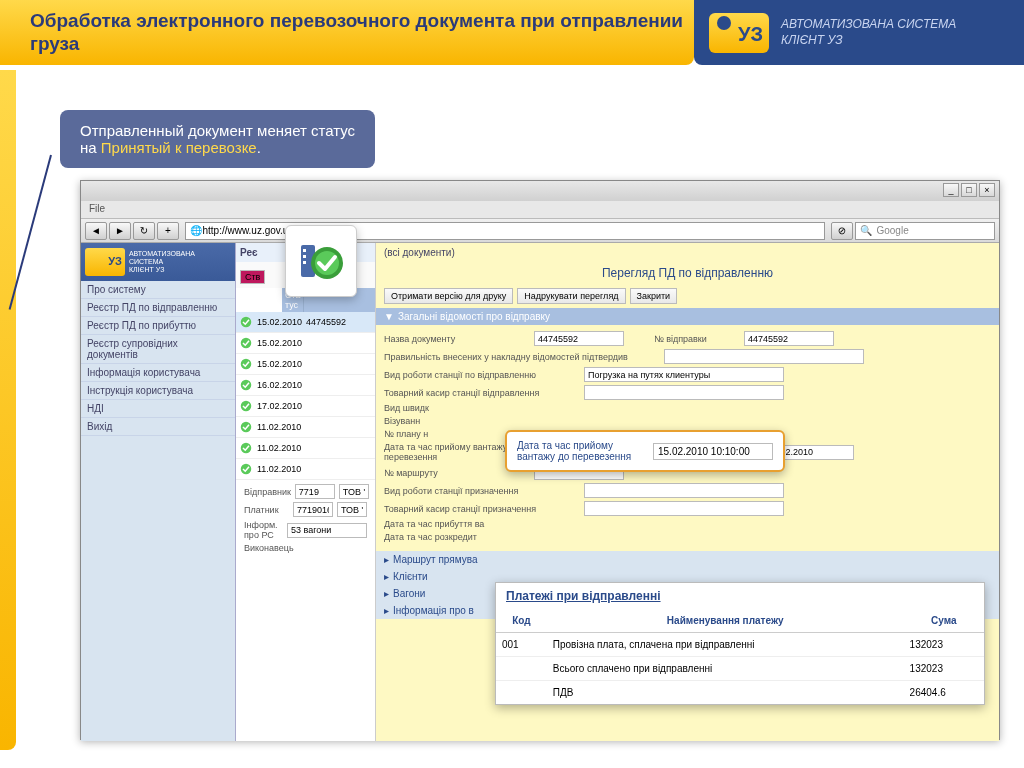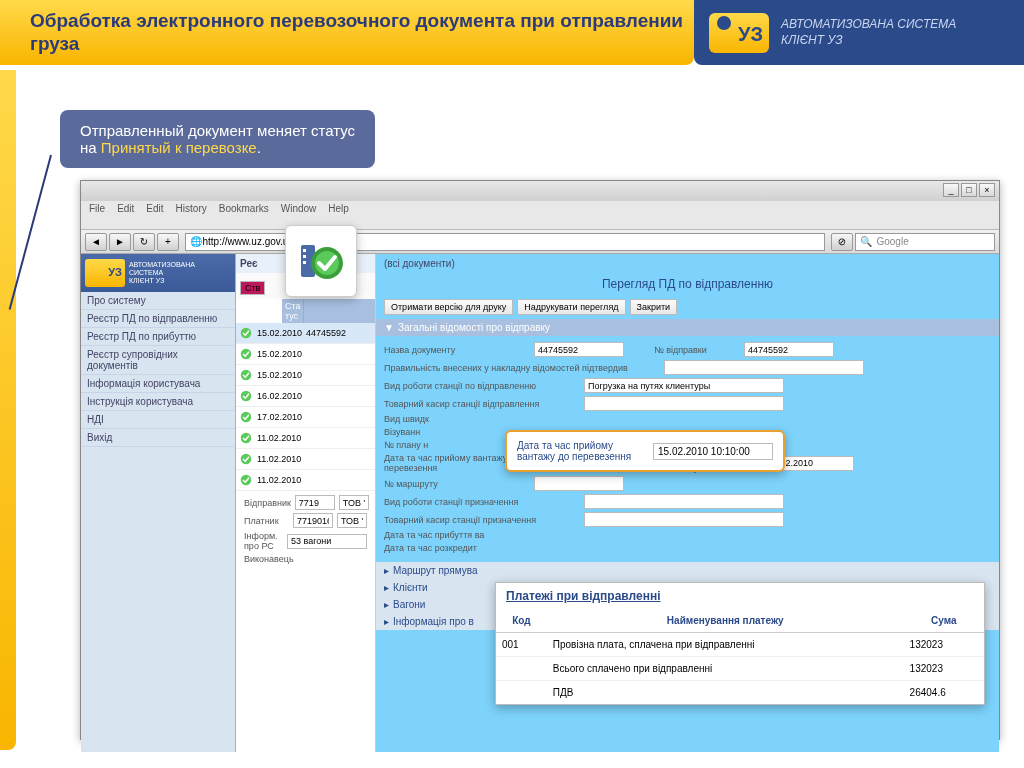--- a/index.html
+++ b/index.html
@@ -17,21 +17,21 @@
 
 
 .callout { position: absolute; top: 110px; left: 60px; background: #5a6a9a; color: #fff; padding: 12px 20px; border-radius: 8px; font-size: 15px; }
 .callout .highlight { color: #ffd94a; }
 .callout-line { position: absolute; top: 155px; left: 50px; width: 2px; height: 160px; background: #2a3a7a; transform: rotate(15deg); transform-origin: top; z-index: 50; }
 
 
 .browser { position: absolute; top: 180px; left: 80px; width: 920px; height: 560px; background: #fff; border: 1px solid #888; box-shadow: 0 2px 8px rgba(0,0,0,0.3); }
 .browser-titlebar { height: 20px; background: linear-gradient(to bottom, #e8e8e8, #d0d0d0); display: flex; justify-content: flex-end; padding: 2px 4px; gap: 2px; }
 .win-btn { width: 16px; height: 14px; background: linear-gradient(to bottom, #f8f8f8, #d8d8d8); border: 1px solid #999; font-size: 9px; text-align: center; line-height: 12px; }
-.browser-menu { height: 29px; background: #e8e8e8; display: flex; gap: 12px; padding: 2px 8px; font-size: 10px; color: #555; border-bottom: 1px solid #bbb; }
+.browser-menu { height: 18px; background: #e8e8e8; display: flex; gap: 12px; padding: 2px 8px; font-size: 10px; color: #555; border-bottom: 1px solid #bbb; flex-direction: column; }
 .browser-nav { height: 24px; background: linear-gradient(to bottom, #f0f0f0, #dadada); display: flex; align-items: center; padding: 0 4px; gap: 2px; border-bottom: 1px solid #aaa; }
 .nav-btn { width: 22px; height: 18px; background: linear-gradient(to bottom, #f8f8f8, #d0d0d0); border: 1px solid #999; border-radius: 2px; font-size: 10px; text-align: center; line-height: 16px; }
 .url-bar { flex: 1; height: 18px; background: #fff; border: 1px solid #999; margin: 0 4px; font-size: 10px; padding: 1px 4px; display: flex; align-items: center; }
 .search-bar { width: 140px; height: 18px; background: #fff; border: 1px solid #999; font-size: 10px; padding: 1px 4px; display: flex; align-items: center; color: #888; }
 
 
 .app { display: flex; height: 498px; }
 .sidebar { width: 155px; background: #d8e4f0; border-right: 1px solid #aac; }
 .sidebar-logo { height: 38px; background: linear-gradient(to bottom, #4a6aa8, #3a5a98); display: flex; align-items: center; padding: 4px; }
 .sidebar-logo-box { width: 40px; height: 28px; background: linear-gradient(to bottom, #ffd94a, #f9b500); border-radius: 3px; margin-right: 4px; position: relative; }
@@ -43,21 +43,21 @@
 .center-header { background: #e8f0fa; padding: 4px; font-size: 10px; font-weight: bold; color: #446; }
 .center-toolbar { padding: 4px; background: #fafafa; }
 .center-btn { font-size: 9px; padding: 1px 4px; border: 1px solid #bbb; background: #be185d; }
 .col-header { display: flex; background: #a8bfe0; font-size: 9px; color: #fff; margin-left: 46px; }
 .col-header > div { padding: 2px 3px; border-right: 1px solid #98afce; }
 .doc-row { display: flex; align-items: center; padding: 3px 3px; font-size: 9px; border-bottom: 1px solid #eee; gap: 4px; }
 .doc-row.active { background: #d8e8f8; }
 .status-icon { width: 14px; height: 14px; display: inline-flex; align-items: center; justify-content: center; }
 .status-icon svg { width: 12px; height: 12px; }
 
-.main-col { flex: 1; background: #7dd3fc; overflow: hidden; }
+.main-col { flex: 1; background: #fef9c3; overflow: hidden; }
 .main-header { padding: 4px 8px; font-size: 10px; color: #446; }
 .main-title { padding: 4px 8px; font-size: 12px; font-weight: normal; color: #2a4a8a; text-align: center; }
 .main-buttons { padding: 4px 8px; display: flex; gap: 4px; }
 .main-btn { font-size: 9px; padding: 2px 6px; border: 1px solid #bbb; background: linear-gradient(to bottom, #fafafa, #e8e8e8); cursor: pointer; }
 .section-bar { background: #a8bfe0; color: #fff; font-size: 10px; padding: 3px 8px; display: flex; align-items: center; gap: 4px; }
 .section-bar.link { background: #d8e4f0; color: #2a4a8a; cursor: pointer; }
 .form-grid { padding: 6px 8px; }
 .form-row { display: flex; align-items: center; margin-bottom: 3px; font-size: 9px; }
 .form-label { width: 150px; color: #555; }
 .form-input { border: 1px solid #bbb; background: #fff; padding: 1px 3px; height: 15px; font-size: 9px; }

